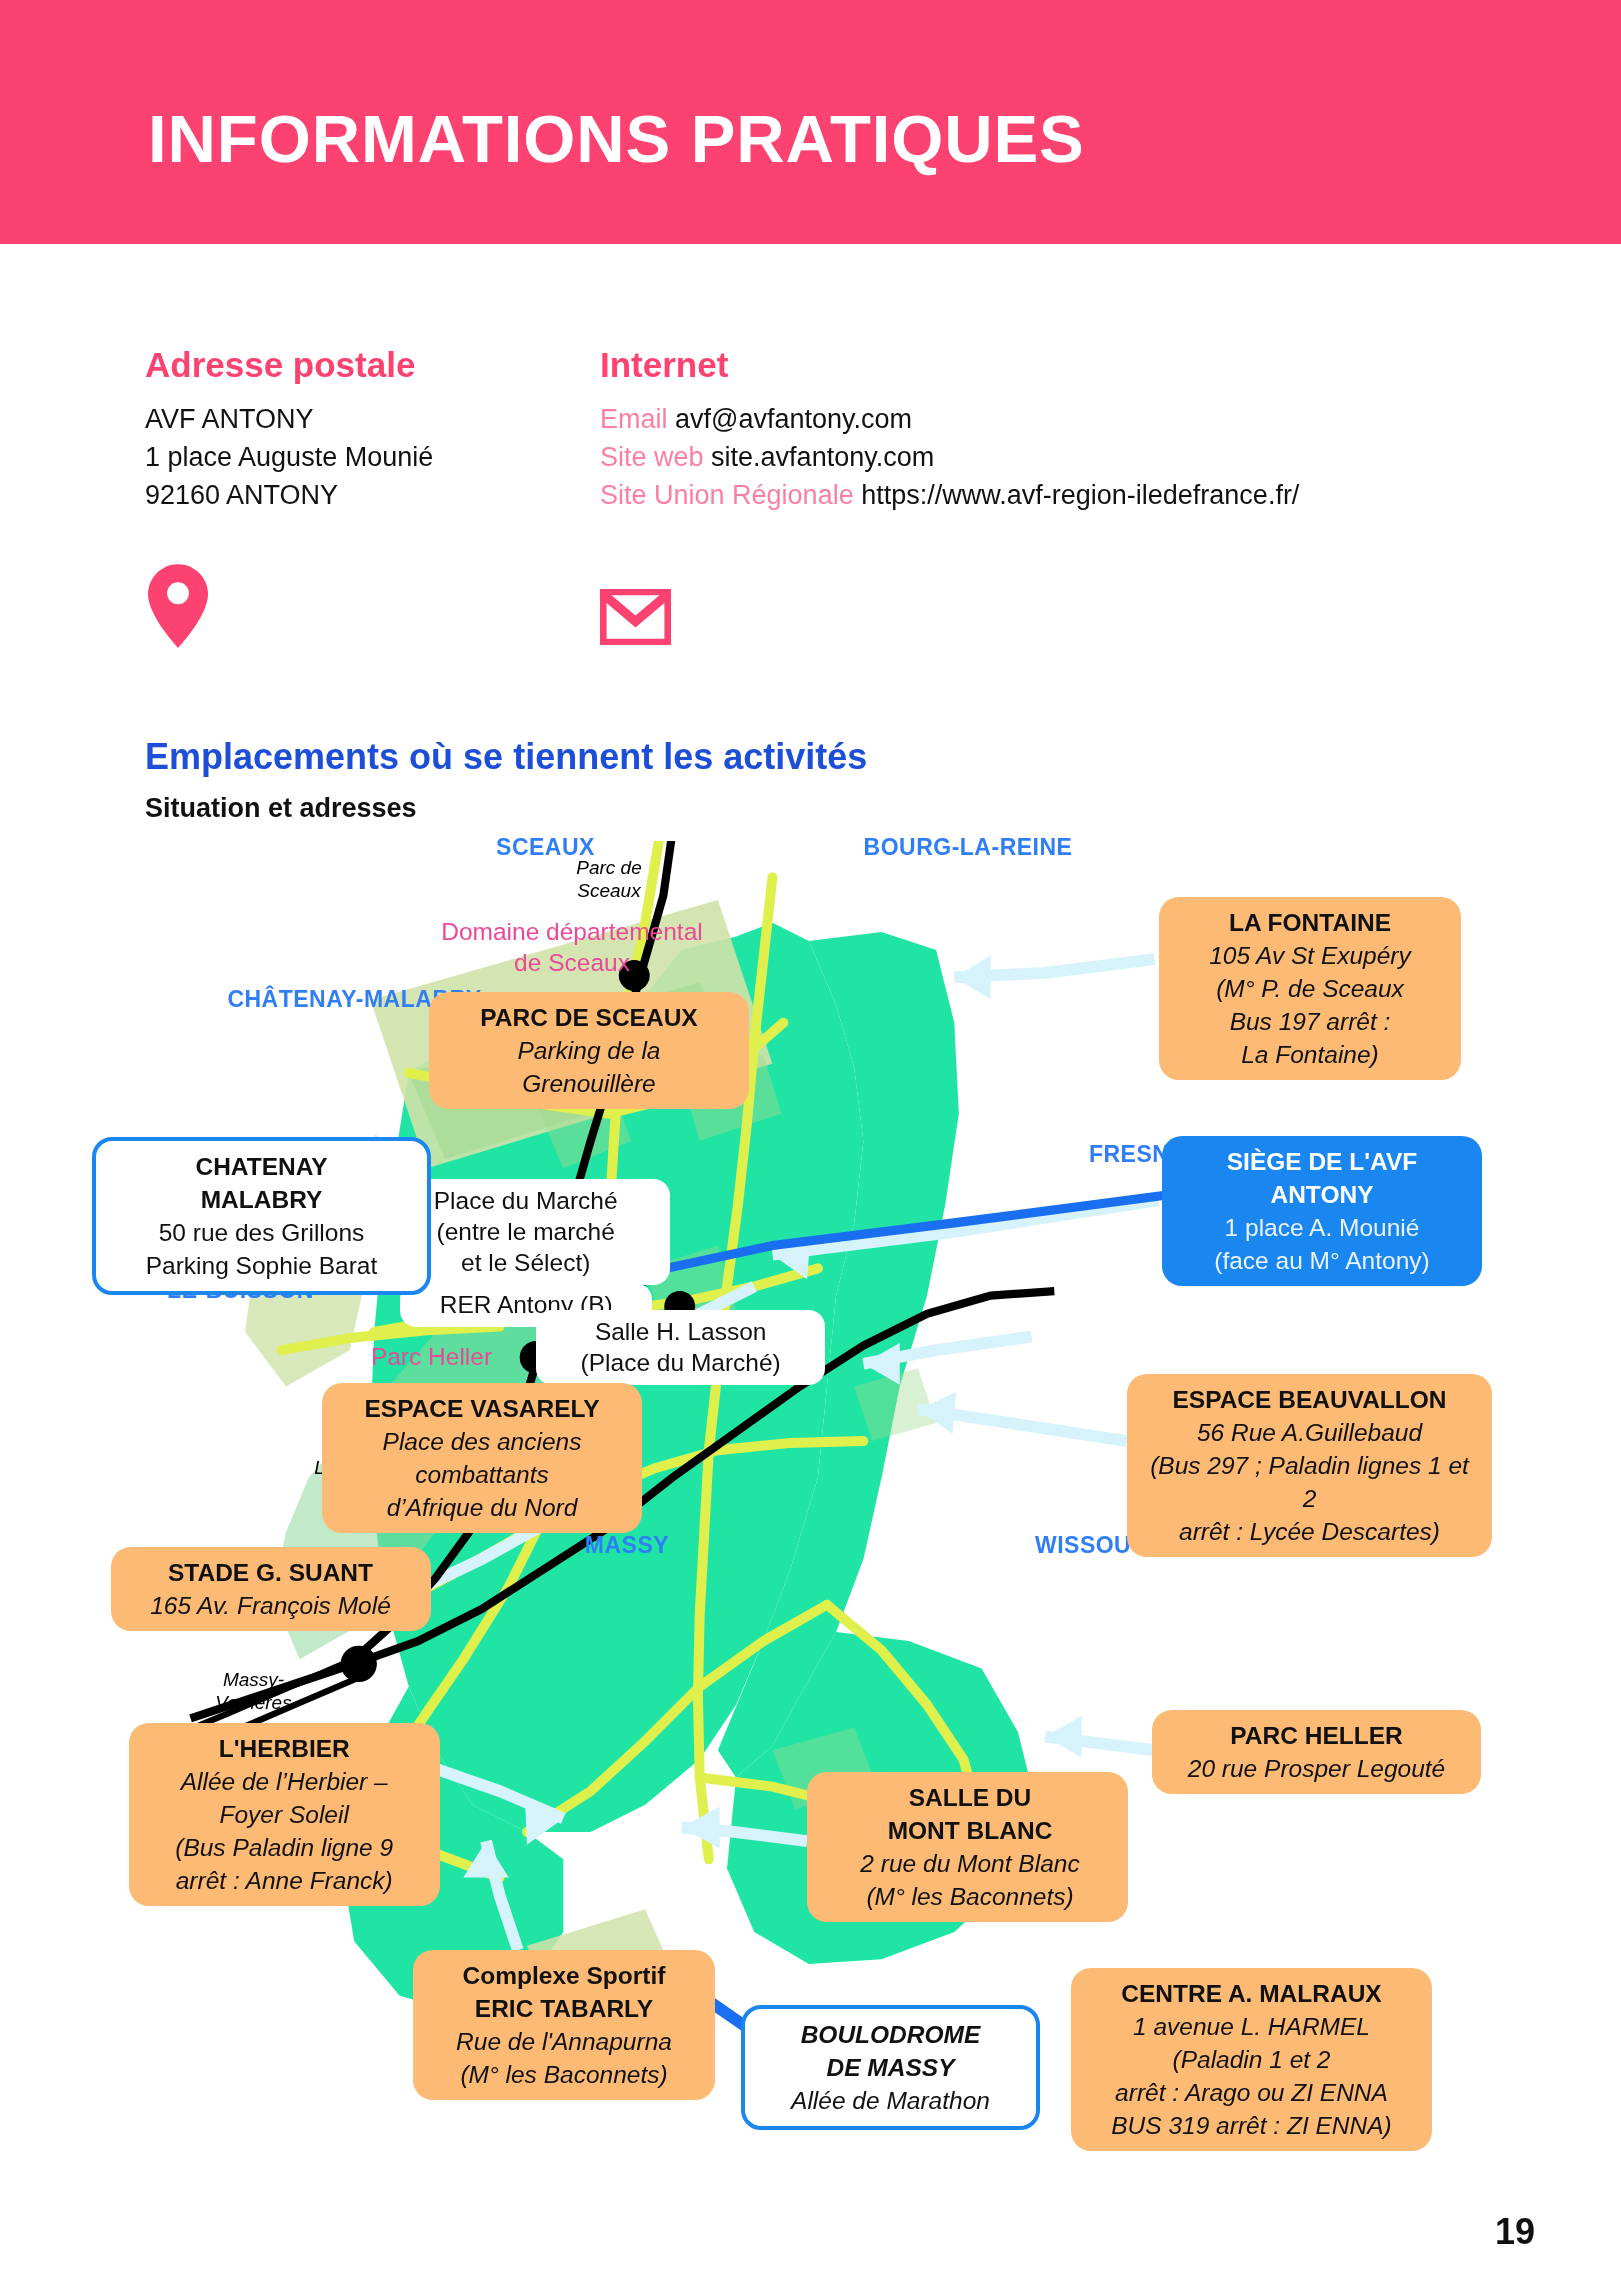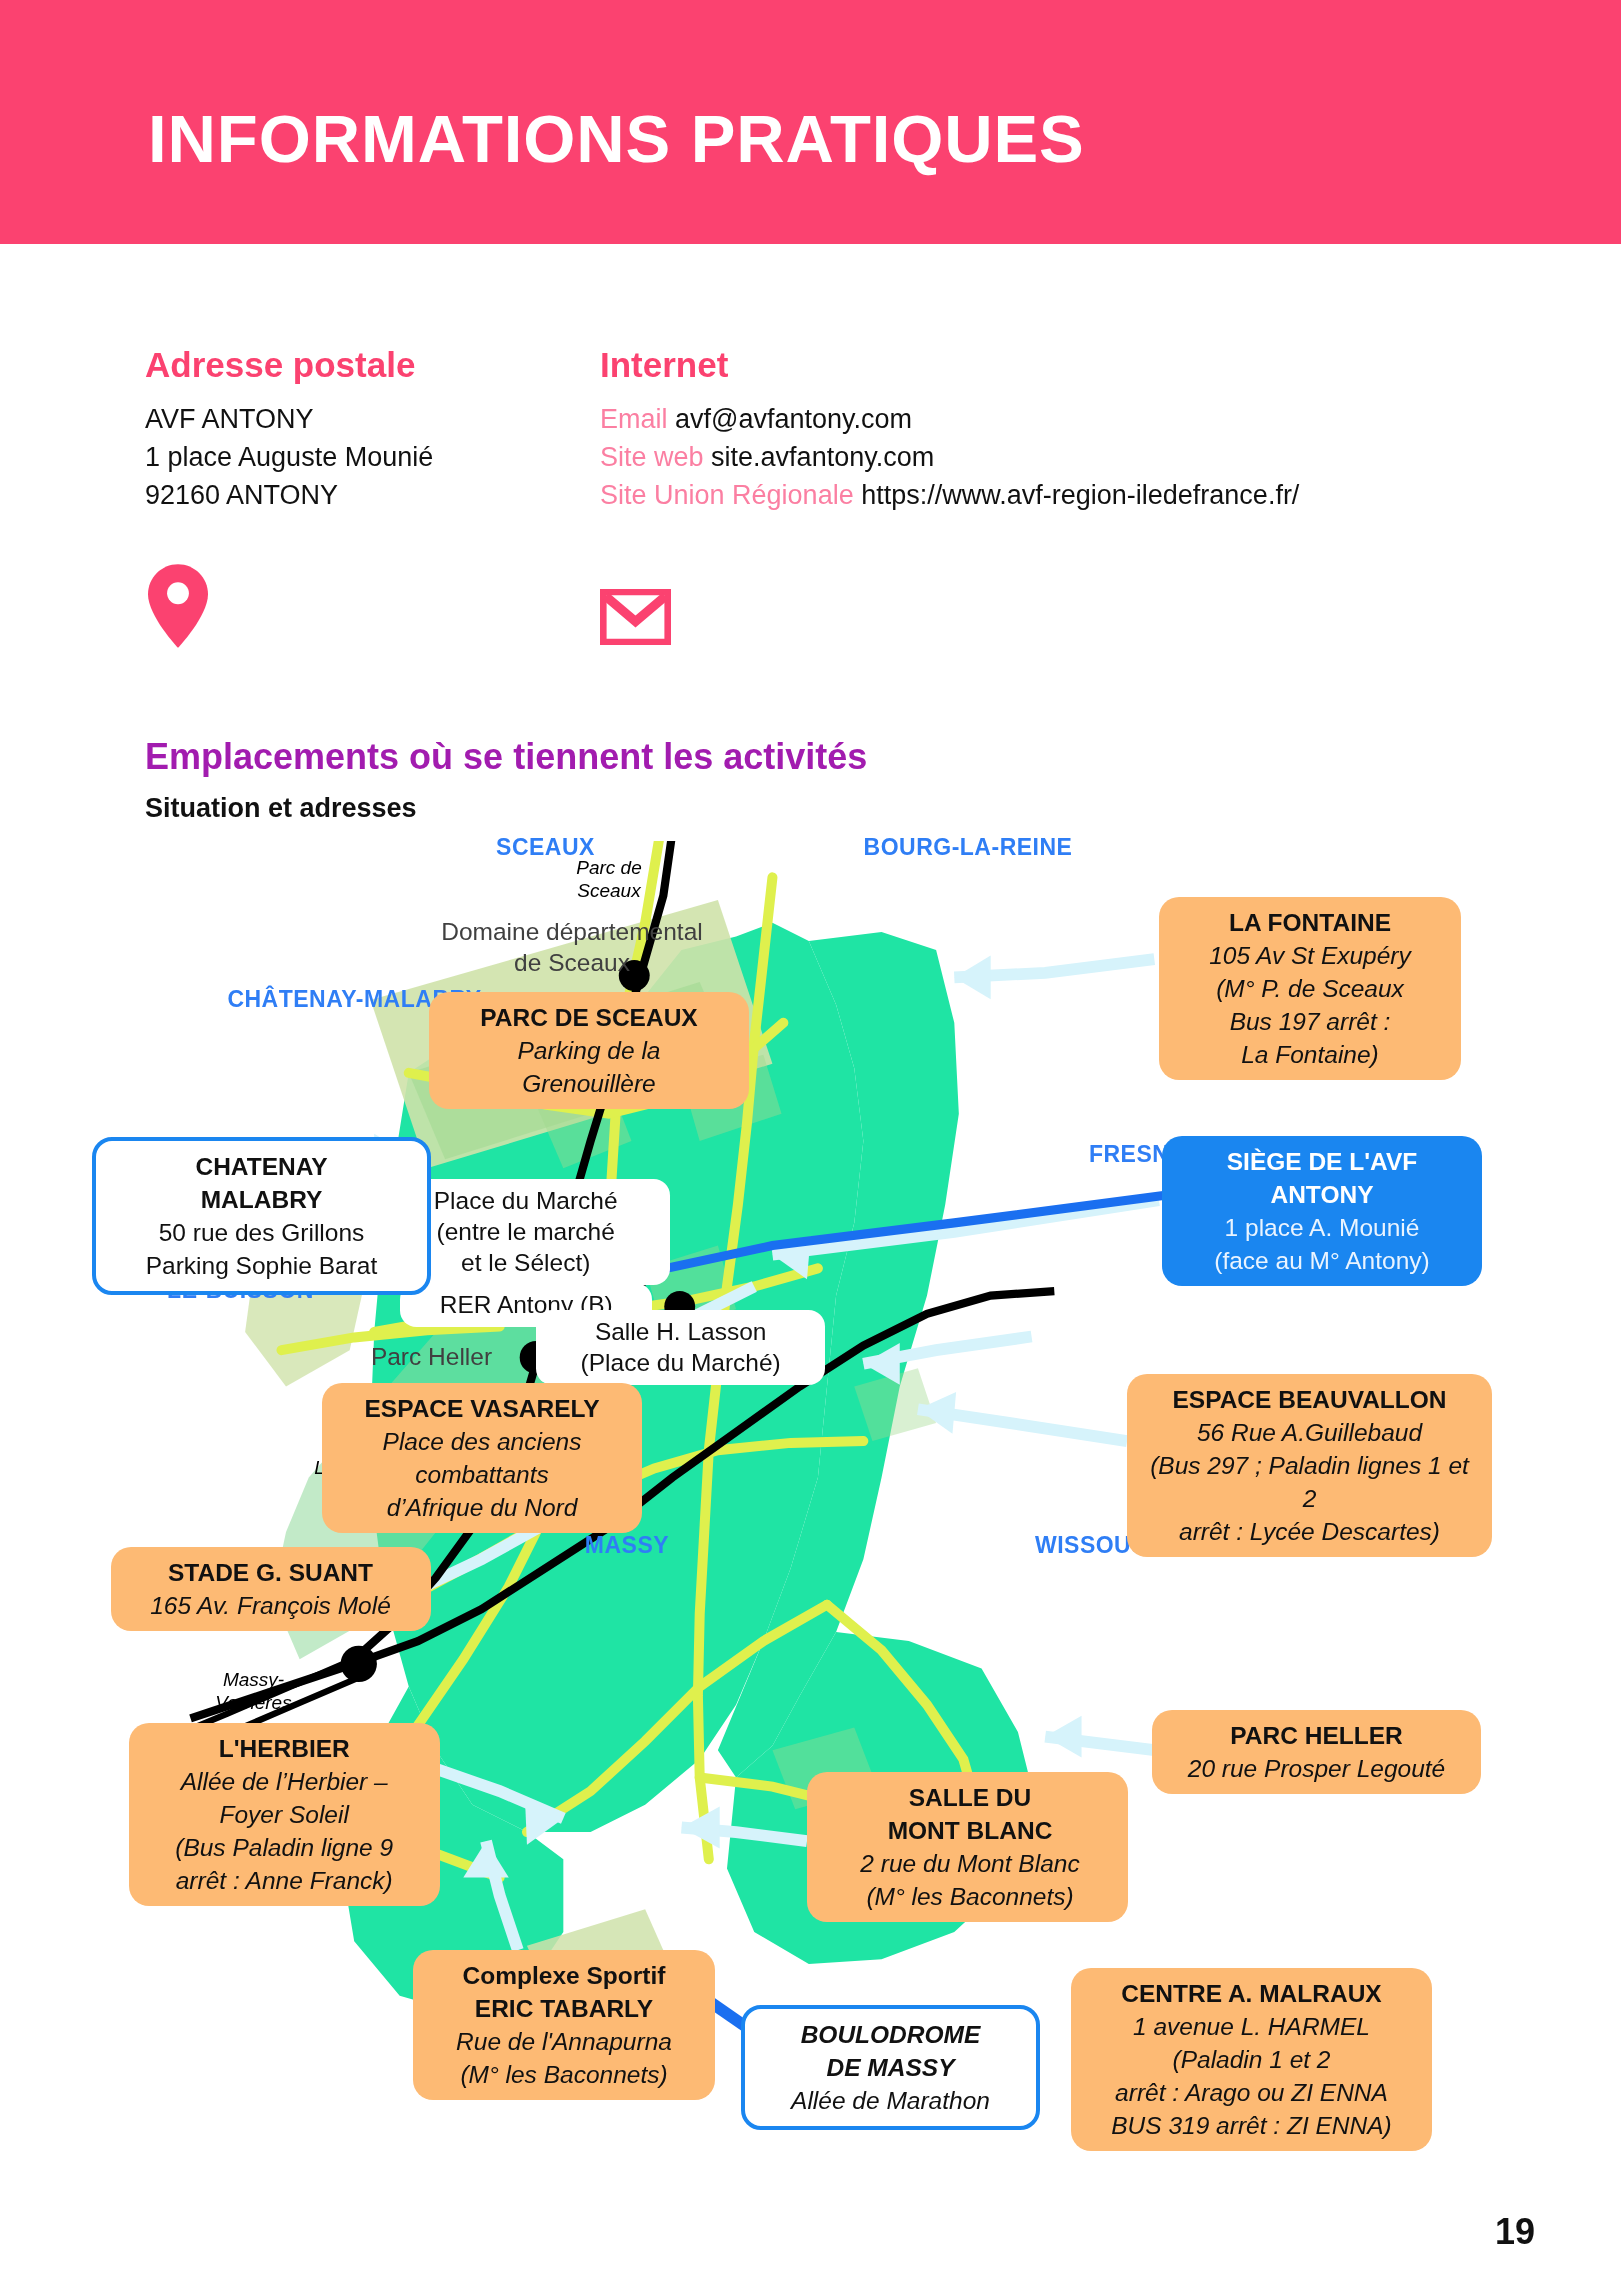--- a/index.html
+++ b/index.html
@@ -42,21 +42,21 @@
   .net-val{ color:#111; }
 
   
   #pin-icon{ position:absolute; left:148px; top:564px; width:60px; height:84px; }
   
   #mail-icon{ position:absolute; left:600px; top:589px; width:71px; height:56px; }
 
   
   #emplacements-title{
     position:absolute; left:145px; top:736px;
-    font-size:36px; font-weight:bold; color:#a21caf;
+    font-size:36px; font-weight:bold; color:#1d4ed8;
   }
   #situation-title{
     position:absolute; left:145px; top:793px;
     font-size:27px; font-weight:bold; color:#111;
   }
 
   
   #map{
     position:absolute; left:136px; top:841px;
     width:1382px; height:1382px;
@@ -76,21 +76,21 @@
   .mapnote{
     position:absolute;
     font-style:italic; font-size:19px; color:#000;
     line-height:23px; text-align:center;
     font-family:"Liberation Sans", sans-serif;
   }
 
   
   .areaname{
     position:absolute;
-    font-size:24.5px; color:#404040; text-align:center; line-height:31px;
+    font-size:24.5px; color:#ec4899; text-align:center; line-height:31px;
   }
 
   
   .roadlabel{
     position:absolute; font-weight:bold; font-style:italic;
     font-size:23px; color:#111;
   }
 
   
   .wbox{

